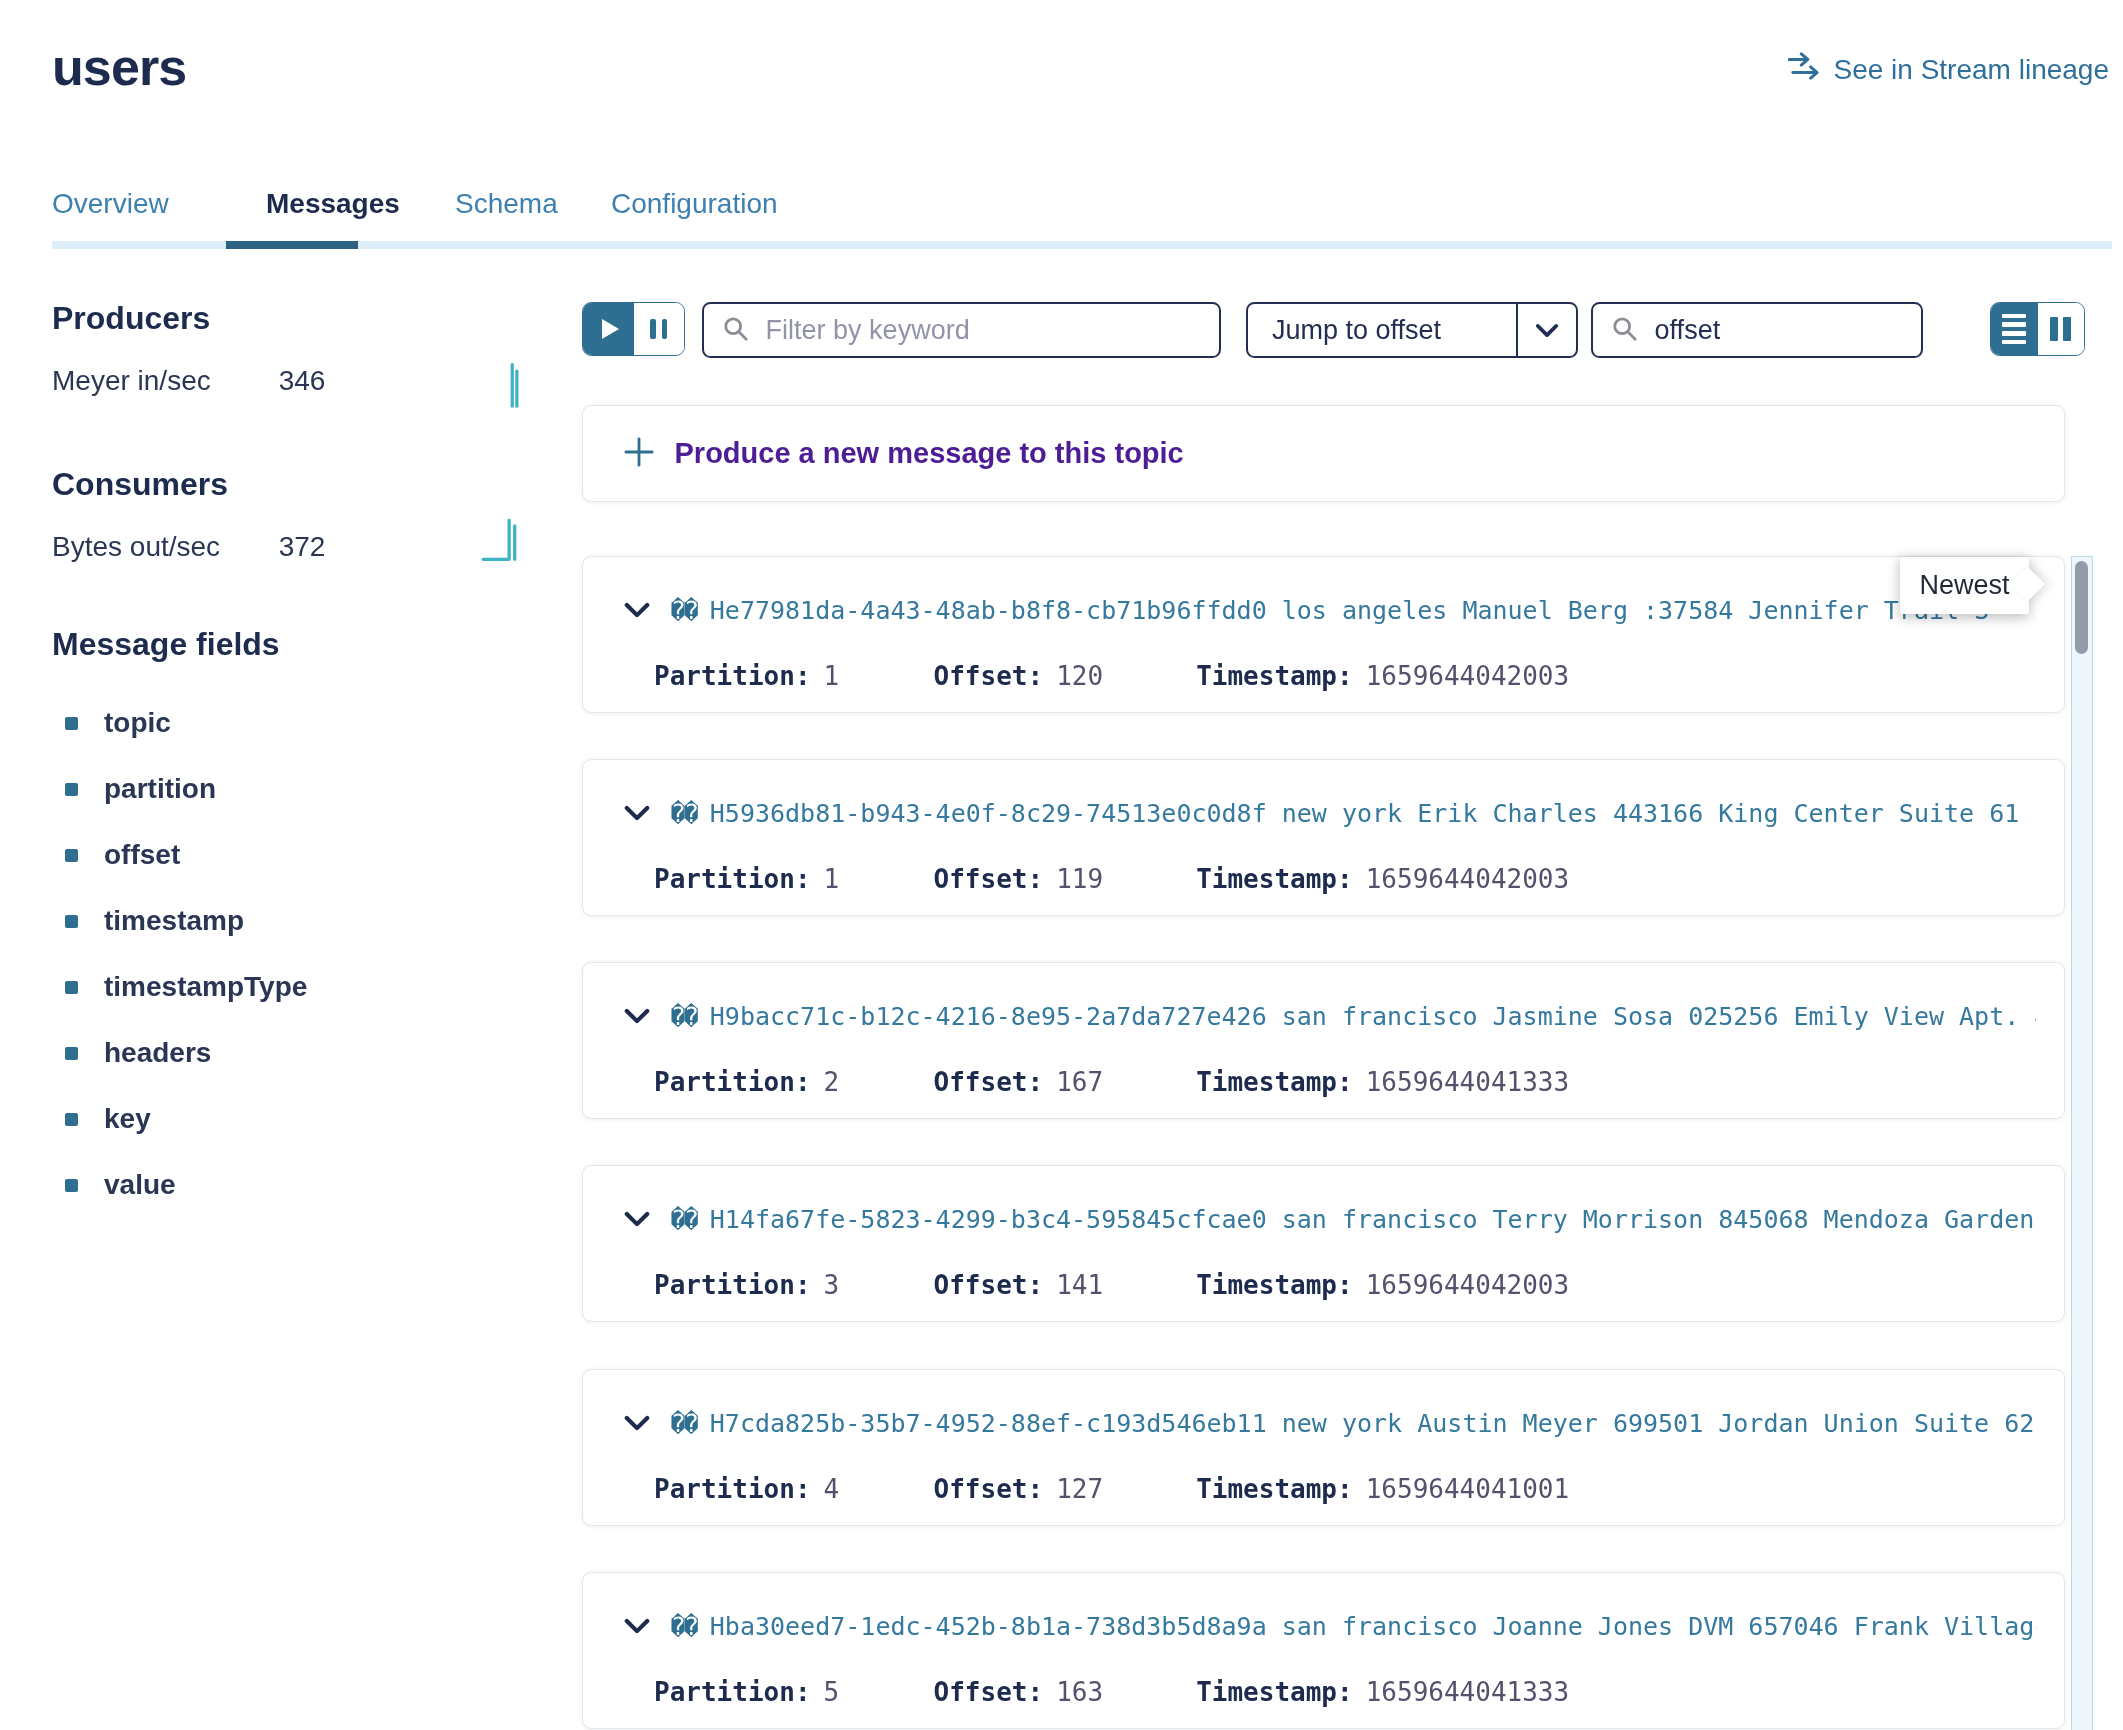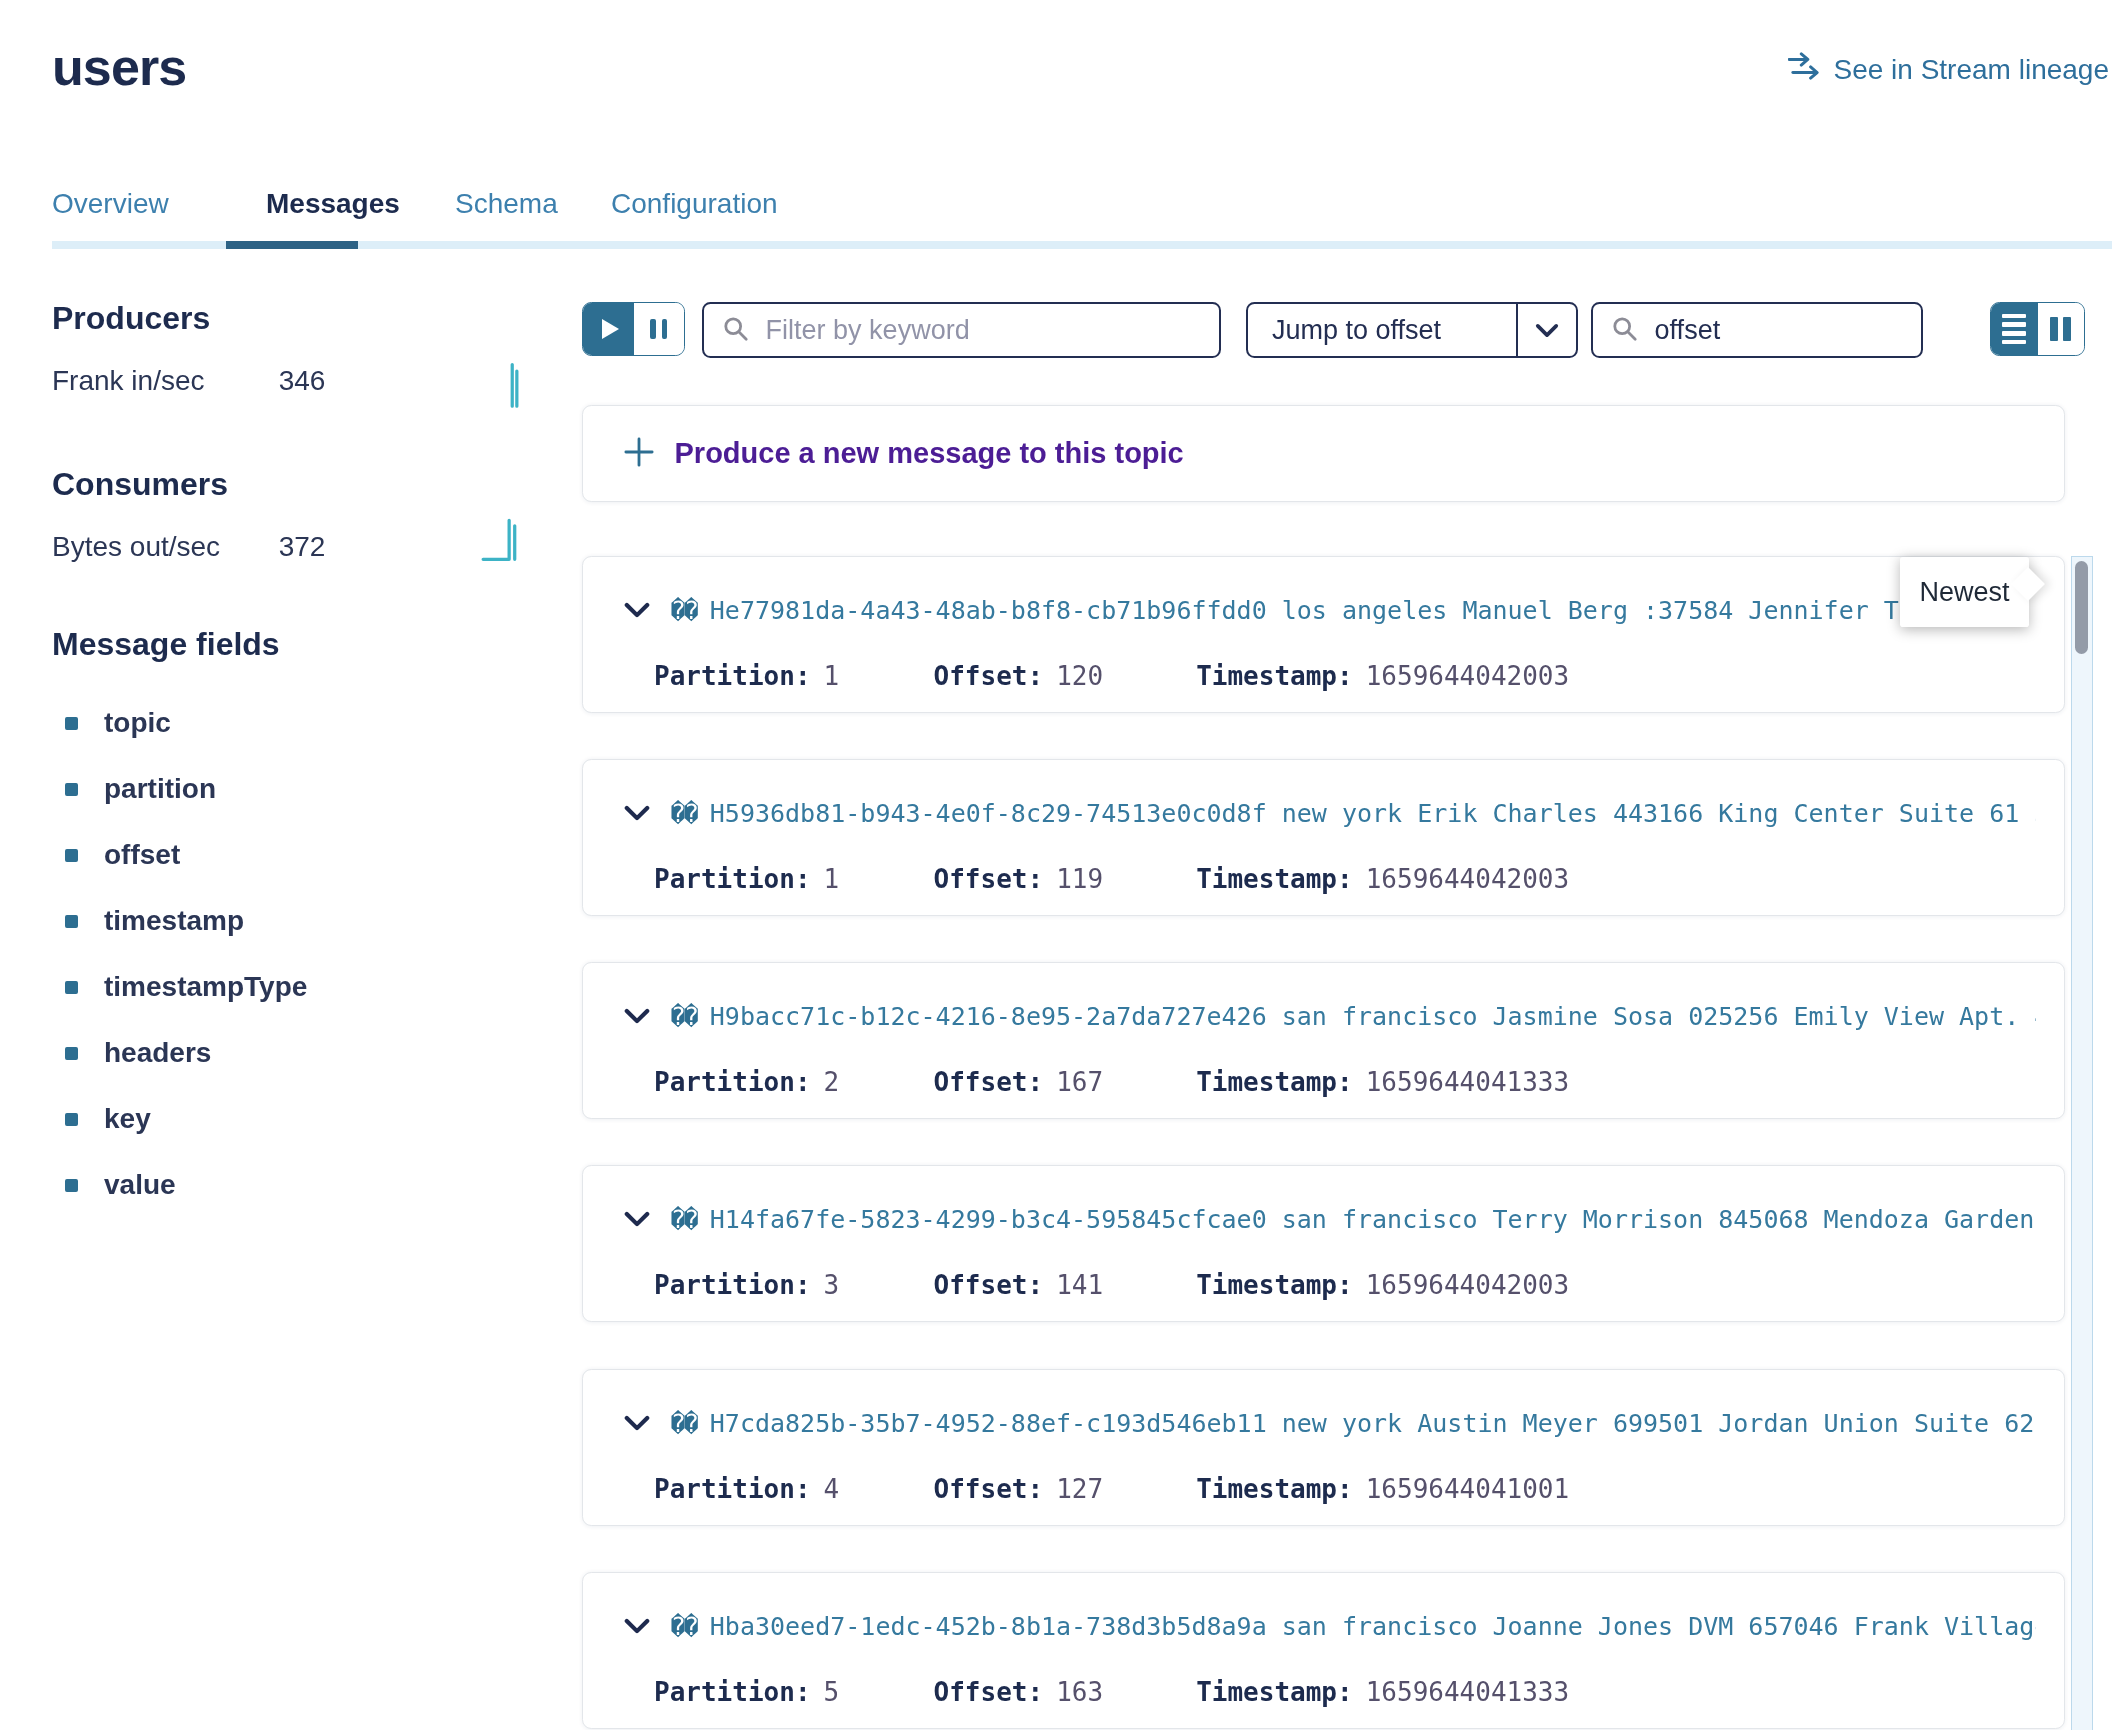--- a/index.html
+++ b/index.html
@@ -72,21 +72,21 @@
   .glyph{flex:none;font-family:"DejaVu Sans Mono",monospace;font-size:25px;color:#2d6e91;margin-right:13px;letter-spacing:-1.9px;}
   .key{font-family:"DejaVu Sans Mono",monospace;font-size:25px;color:#35799e;overflow:hidden;white-space:nowrap;cursor:pointer;}
   .msg-line2{position:absolute;left:71px;top:104px;display:flex;white-space:nowrap;
              font-family:"DejaVu Sans Mono",monospace;font-size:26px;}
   .ml{color:#1d2b4e;font-weight:700;margin-right:13px;}
   .mv{color:#55506b;}
   .mv.p{width:110px;}
   .mv.o{width:140px;}
 
   
-  .tooltip{position:absolute;left:1900px;top:557px;width:129px;height:70px;background:#fff;border-radius:2.8px;
+  .tooltip{position:absolute;left:1900px;top:557px;width:129px;height:57px;background:#fff;border-radius:2.8px;
            box-shadow:0 2.8px 13px rgba(0,0,0,0.28);display:flex;align-items:center;justify-content:center;
            font-size:27px;color:#1f2937;z-index:6;}
   .tooltip .arrow{position:absolute;right:-11.2px;top:15px;width:24px;height:24px;background:#fff;transform:rotate(45deg);
            box-shadow:3.7px -3.7px 9.3px rgba(0,0,0,0.12);}
   .scroll-track{position:absolute;left:2071px;top:556px;width:22.4px;height:1175px;background:#eef6fc;
            border:1.4px solid #bcd9ec;box-sizing:border-box;z-index:5;}
   .scroll-thumb{position:absolute;left:3.3px;top:3.7px;width:13px;height:93px;background:#939ba8;border-radius:7.5px;cursor:pointer;}
 </style>
 </head>
 <body>
@@ -113,21 +113,21 @@
     <div class="tab t-messages active">Messages</div>
     <div class="tab t-schema">Schema</div>
     <div class="tab">Configuration</div>
   </div>
   <div class="tabline">
     <div class="seg"></div>
   </div>
 
   <div class="side-h" style="top:300px;">Producers</div>
   <div class="stat" style="top:365px;">
-    <span class="lbl">Frank in/sec</span>
+    <span class="lbl">Meyer in/sec</span>
     <span class="val">346</span>
   </div>
   <svg class="spark" style="left:503px;top:360px;" width="24" height="48" viewBox="0 0 26 52">
     <path d="M10 50 V5 M15 12 V50" stroke="#3db3c6" stroke-width="3.5" fill="none" stroke-linecap="round"></path>
   </svg>
 
   <div class="side-h" style="top:466px;">Consumers</div>
   <div class="stat" style="top:531px;">
     <span class="lbl">Bytes out/sec</span>
     <span class="val">372</span>

